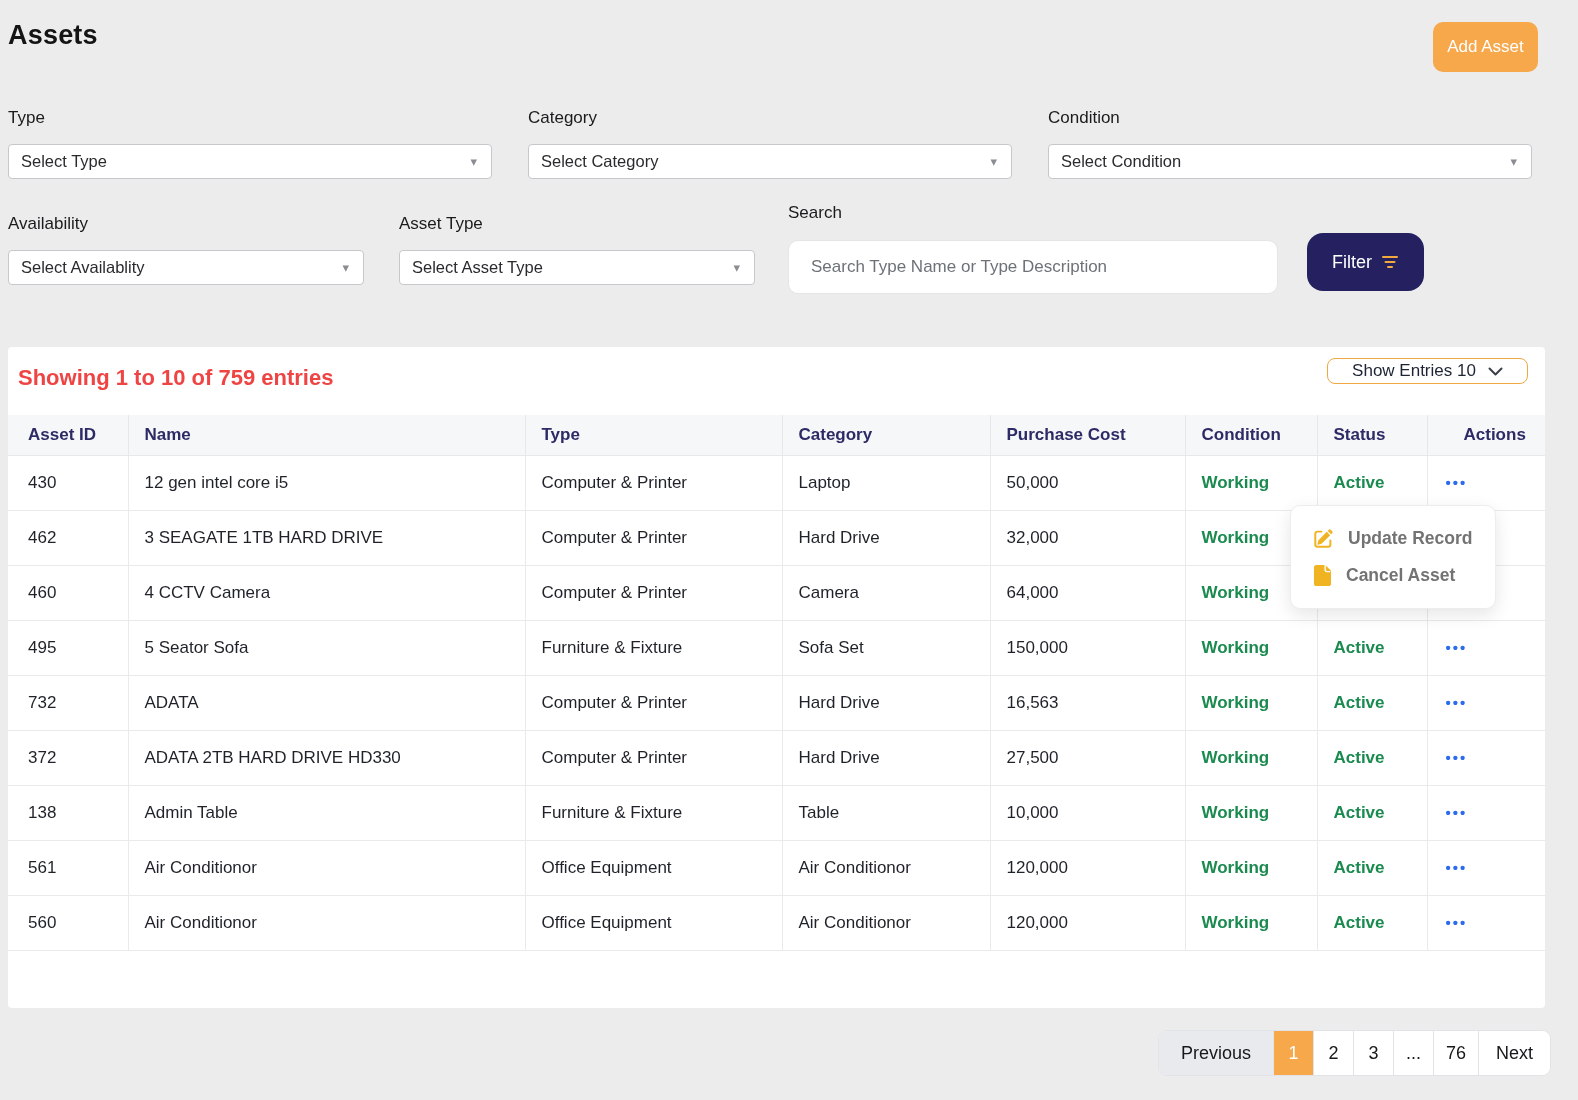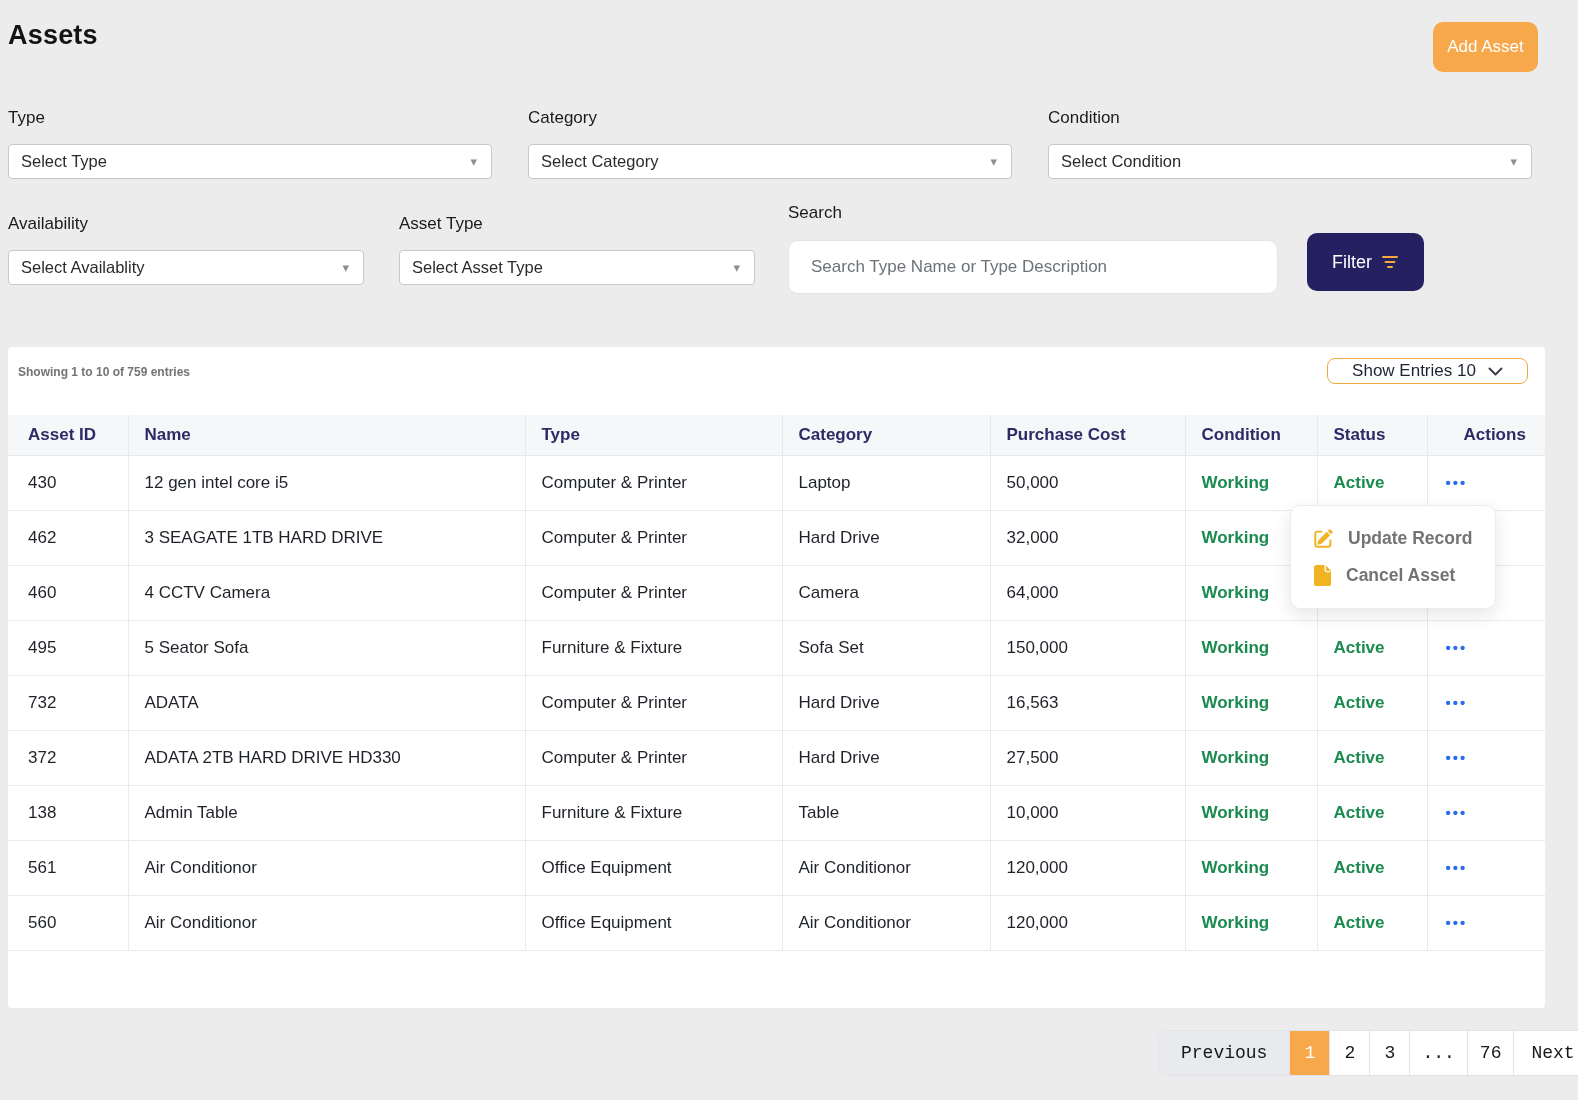--- a/index.html
+++ b/index.html
@@ -45,32 +45,32 @@
 
   .search-input {
     left:788px; top:240px; width:490px; height:54px;
     background:#fff; border:1px solid #e4e5e7; border-radius:10px;
     padding:0 22px; font-size:17px; color:#2b2b2e; font-family:inherit; outline:none;
   }
   .search-input::placeholder { color:#6d7278; }
 
   .filter-btn {
     left:1307px; top:233px; width:117px; height:58px;
-    background:#252161; border:none; border-radius:10px;
+    background:#252161; border:none; border-radius:16px;
     color:#fff; font-size:18px; font-weight:500; cursor:pointer;
     display:flex; align-items:center; justify-content:center; gap:9px;
     font-family:inherit;
   }
 
   
   .card {
     left:8px; top:347px; width:1537px; height:661px;
     background:#fff; border-radius:4px;
   }
-  .table-summary { position:absolute; left:10px; top:18px; font-size:12px; font-weight:700; color:#737373;text-align:center; }
+  .table-summary { position:absolute; left:10px; top:18px; font-size:22px; font-weight:700; color:#ef4444;text-align:center; }
   .show-entries {
     position:absolute; right:17px; top:11px; width:201px; height:26px;
     background:#fff; border:1.5px solid #f0a841; border-radius:8px;
     display:flex; align-items:center; justify-content:center; gap:12px;
     font-size:17px; color:#1d2433; cursor:pointer;
   }
 
   table { position:absolute; left:0; top:68px; width:1537px; border-collapse:collapse; table-layout:fixed; }
   th {
     height:40px; background:#f6f7f9; color:#2e2a66; font-size:17px; font-weight:700;
@@ -103,21 +103,21 @@
   .menu-item svg { flex:0 0 auto; }
 
   
   .pagination {
     left:1158px; top:1030px; height:46px;
     display:flex; border:1px solid #e2e3e6; border-radius:9px; overflow:hidden;
     background:#fff;
   }
   .page-btn {
     min-width:40px; height:100%; background:#fff; border:none; border-left:1px solid #e2e3e6;
-    font-size:18px; color:#17181a; cursor:pointer; padding:0 12px; font-family:Liberation Mono, monospace;
+    font-size:18px; color:#17181a; cursor:pointer; padding:0 12px; font-family:Liberation Sans, sans-serif;
   }
   .page-btn.prev { background:#e8eaee; border-left:none; padding:0 22px; }
   .page-btn.next { padding:0 17px; }
   .page-btn.active { background:#f6a84b; color:#fff; }
 </style>
 </head>
 <body>
 
 <div class="abs page-title">Assets</div>
 <button class="abs add-asset-btn">Add Asset</button>

